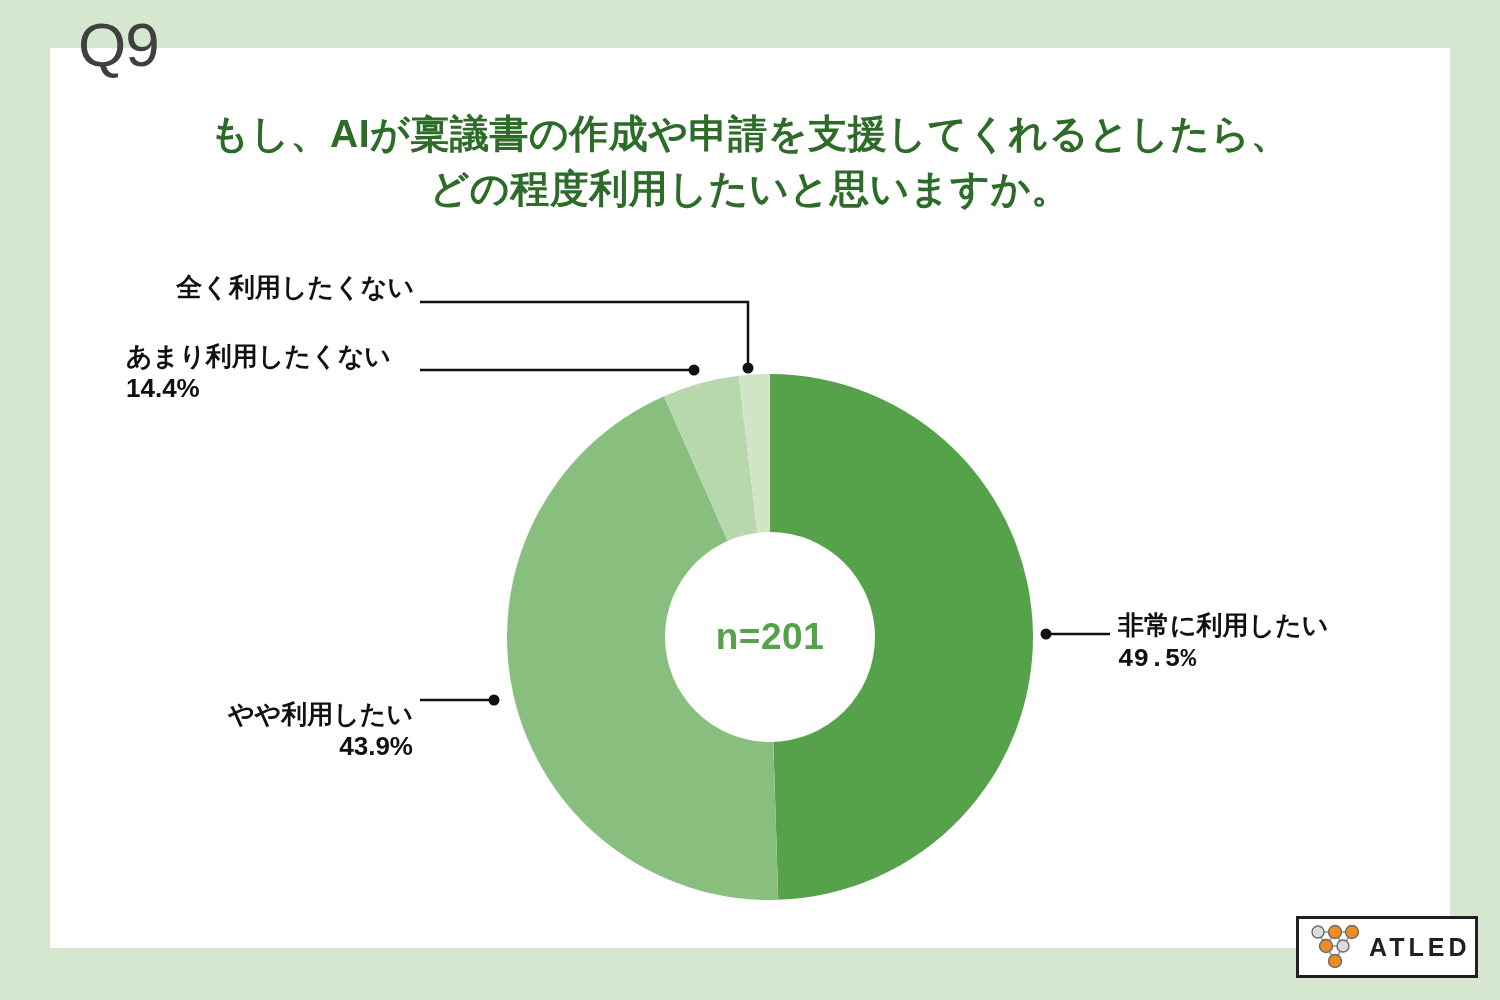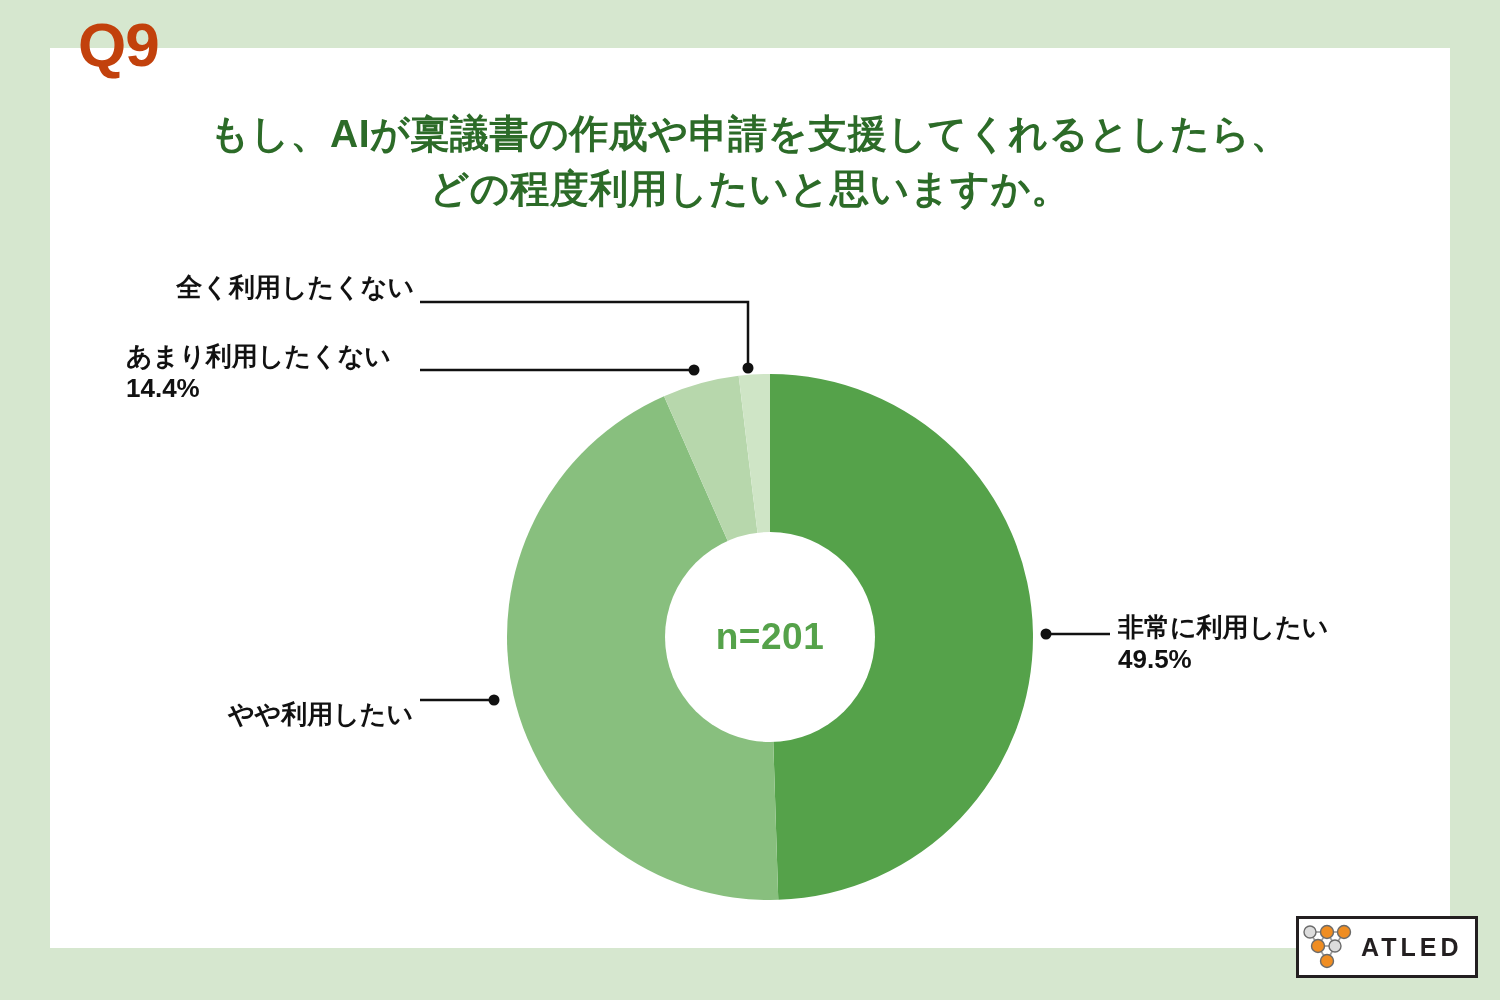--- a/index.html
+++ b/index.html
@@ -28,22 +28,22 @@
     width: 1400px;
     height: 900px;
     background: #ffffff;
   }
   
   #qnum {
     position: absolute;
     left: 78px;
     top: 14px;
     font-size: 62px;
-    font-weight: bold;
-    color: #c2410c;
+    font-weight: normal;
+    color: #404040;
     letter-spacing: -1px;
     line-height: 1;
   }
   
   #title {
     position: absolute;
     left: 100px;
     top: 106px;
     width: 1300px;
     text-align: center;
@@ -81,21 +81,21 @@
   
   .callout {
     position: absolute;
     color: #111111;
     font-size: 26px;
     font-weight: bold;
     line-height: 1.22;
     white-space: nowrap;
   }
   .callout .pct { display: block; }
-  .callout.left-align  { text-align: left; }
+  .callout.left-align  { text-align: left; font-family: Liberation Mono, monospace; }
 
   #lbl-zenku   { left: 150px; top: 272px; width: 264px; text-align: right; font-family: Liberation Serif, serif; }
   #lbl-amari   { left: 126px; top: 341px; width: 288px; }
   #lbl-yaya    { left: 208px; top: 673px; width: 205px; text-align: right; margin-top: 26px; }
   #lbl-hijo    { left: 1118px; top: 612px; text-align: left; }
 
   
   #leaders {
     position: absolute;
     left: 0; top: 0;
@@ -107,20 +107,21 @@
     position: absolute;
     left: 1296px;
     top: 916px;
     width: 182px;
     height: 62px;
     background: #ffffff;
     border: 3px solid #231f20;
     box-sizing: border-box;
     display: flex;
     align-items: center;
+    padding-left: 8px;
   }
   #logo-mark { width: 56px; height: 50px; flex: 0 0 auto; }
   #logo-text {
     margin-left: 6px;
     font-size: 25px;
     font-weight: bold;
     letter-spacing: 4px;
     color: #231f20;
     line-height: 1;
   }
@@ -171,20 +172,21 @@
     <span>全く利用したくない</span>
   </div>
 
   <div class="callout" id="lbl-amari">
     <span>あまり利用したくない</span>
     <span class="pct">14.4%</span>
   </div>
 
   <div class="callout" id="lbl-yaya">
     <span>やや利用したい</span>
+    <span class="pct">43.9%</span>
   </div>
 
   <div class="callout left-align" id="lbl-hijo">
     <span>非常に利用したい</span>
     <span class="pct">49.5%</span>
   </div>
 
   <div id="logo">
     <svg id="logo-mark" viewBox="0 0 56 50">
       <g stroke="#9a9a9a" stroke-width="1.6" fill="none">

